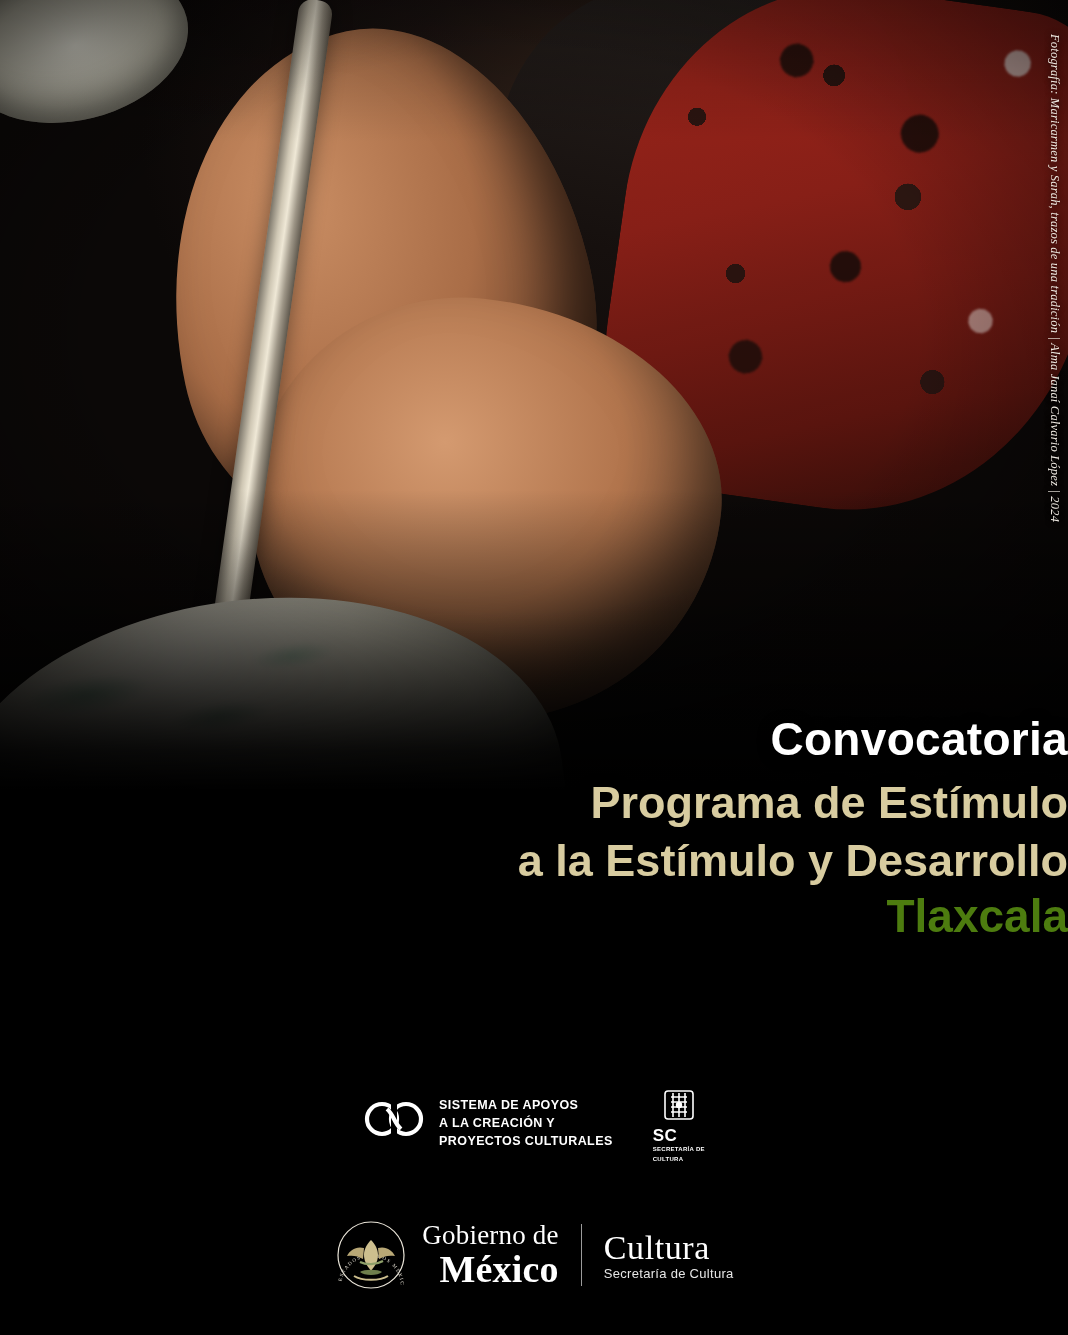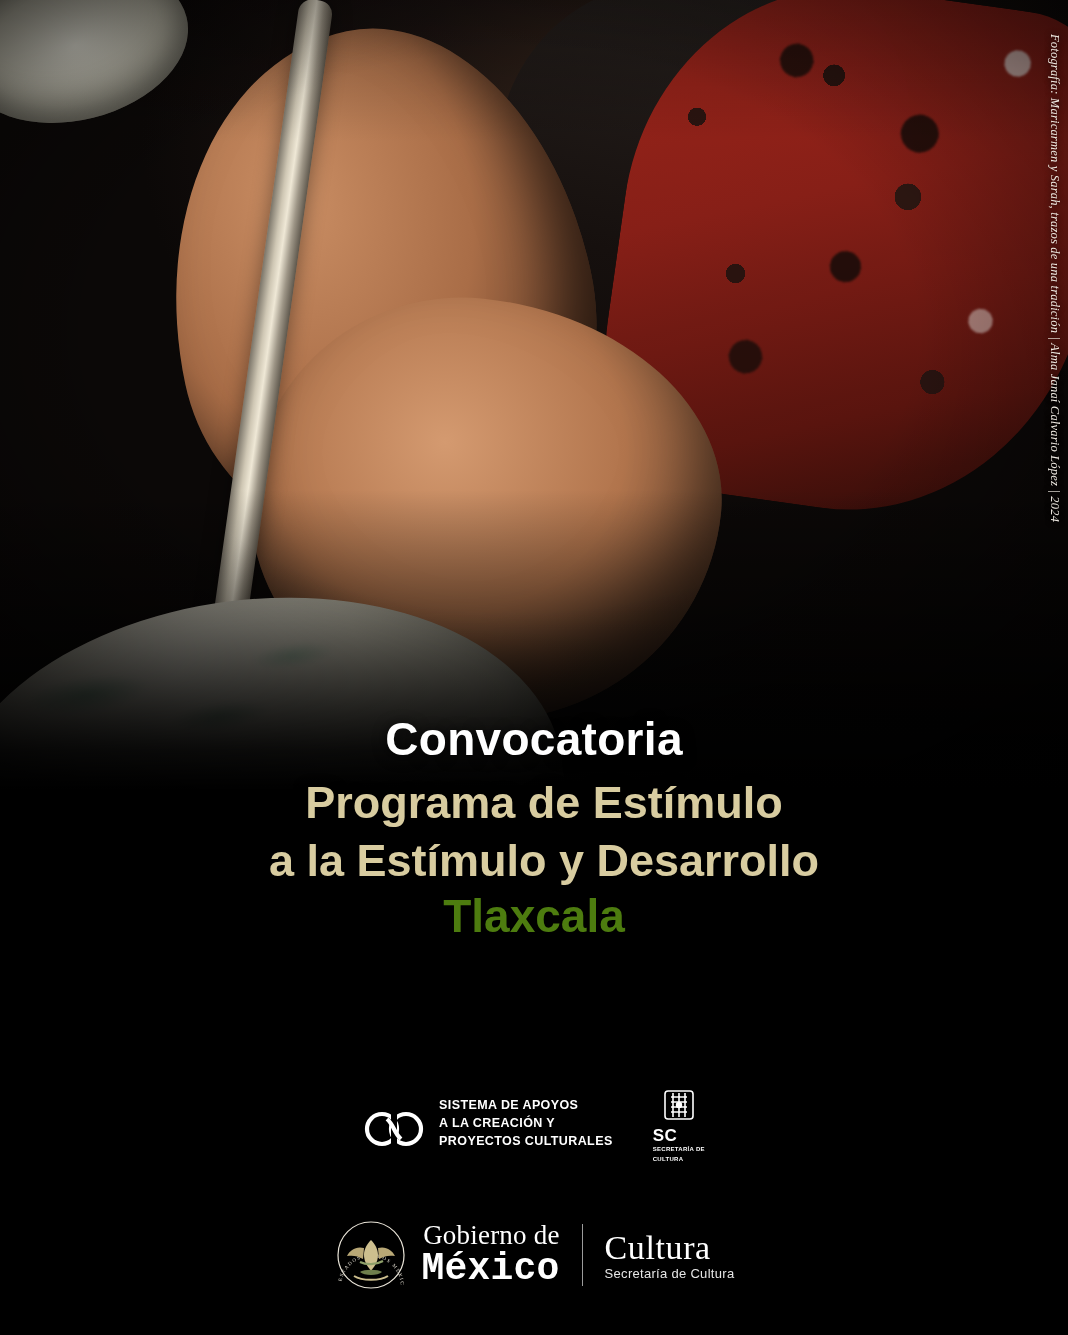--- a/index.html
+++ b/index.html
@@ -157,21 +157,21 @@
     white-space: nowrap;
     text-shadow: 0 0 6px rgba(0,0,0,.9);
   }
 
   
   .headline {
     position: absolute;
     left: 0;
     top: 712px;
     width: 1068px;
-    text-align: center;
+    text-align: right;
     z-index: 5;
   }
   .h-convocatoria {
     font-size: 46px;
     font-weight: bold;
     color: #ffffff;
     letter-spacing: .3px;
     line-height: 1.18;
     text-shadow: 0 2px 14px rgba(0,0,0,.85);
   }
@@ -199,21 +199,21 @@
     position: absolute;
     left: 0; top: 1085px;
     width: 1068px;
     display: flex;
     align-items: center;
     justify-content: center;
     gap: 40px;
   }
   .sac {
     display: flex;
-    align-items: flex-end;
+    align-items: flex-start;
     gap: 14px;
   }
   .sac-mark { width: 62px; height: 44px; }
   .sac-text {
     color: #ffffff;
     font-size: 12.5px;
     font-weight: bold;
     line-height: 1.42;
     letter-spacing: .4px;
     text-align: left;
@@ -230,21 +230,21 @@
     width: 1068px;
     display: flex;
     align-items: center;
     justify-content: center;
     gap: 22px;
   }
   .gob { display: flex; align-items: center; gap: 14px; }
   .eagle { width: 74px; height: 74px; }
   .gob-text { color: #fff; text-align: right; line-height: 1; }
   .gob-line1 { font-family: "Liberation Serif", serif; font-size: 27px; letter-spacing: .2px; }
-  .gob-line2 { font-family: Liberation Mono, monospace; font-size: 38px; font-weight: bold; letter-spacing: .2px; margin-top: 1px; }
+  .gob-line2 { font-family: Liberation Serif, serif; font-size: 38px; font-weight: bold; letter-spacing: .2px; margin-top: 1px; }
   .divider { width: 1px; height: 62px; background: #9b9b9b; }
   .cultura { color: #fff; text-align: left; line-height: 1; }
   .cultura-main { font-family: "Liberation Serif", serif; font-size: 34px; letter-spacing: .6px; }
   .cultura-sub { font-size: 13px; letter-spacing: .3px; margin-top: 2px; color: #e6e6e6; }
 </style>
 </head>
 <body>
 
 <div class="poster">
 

